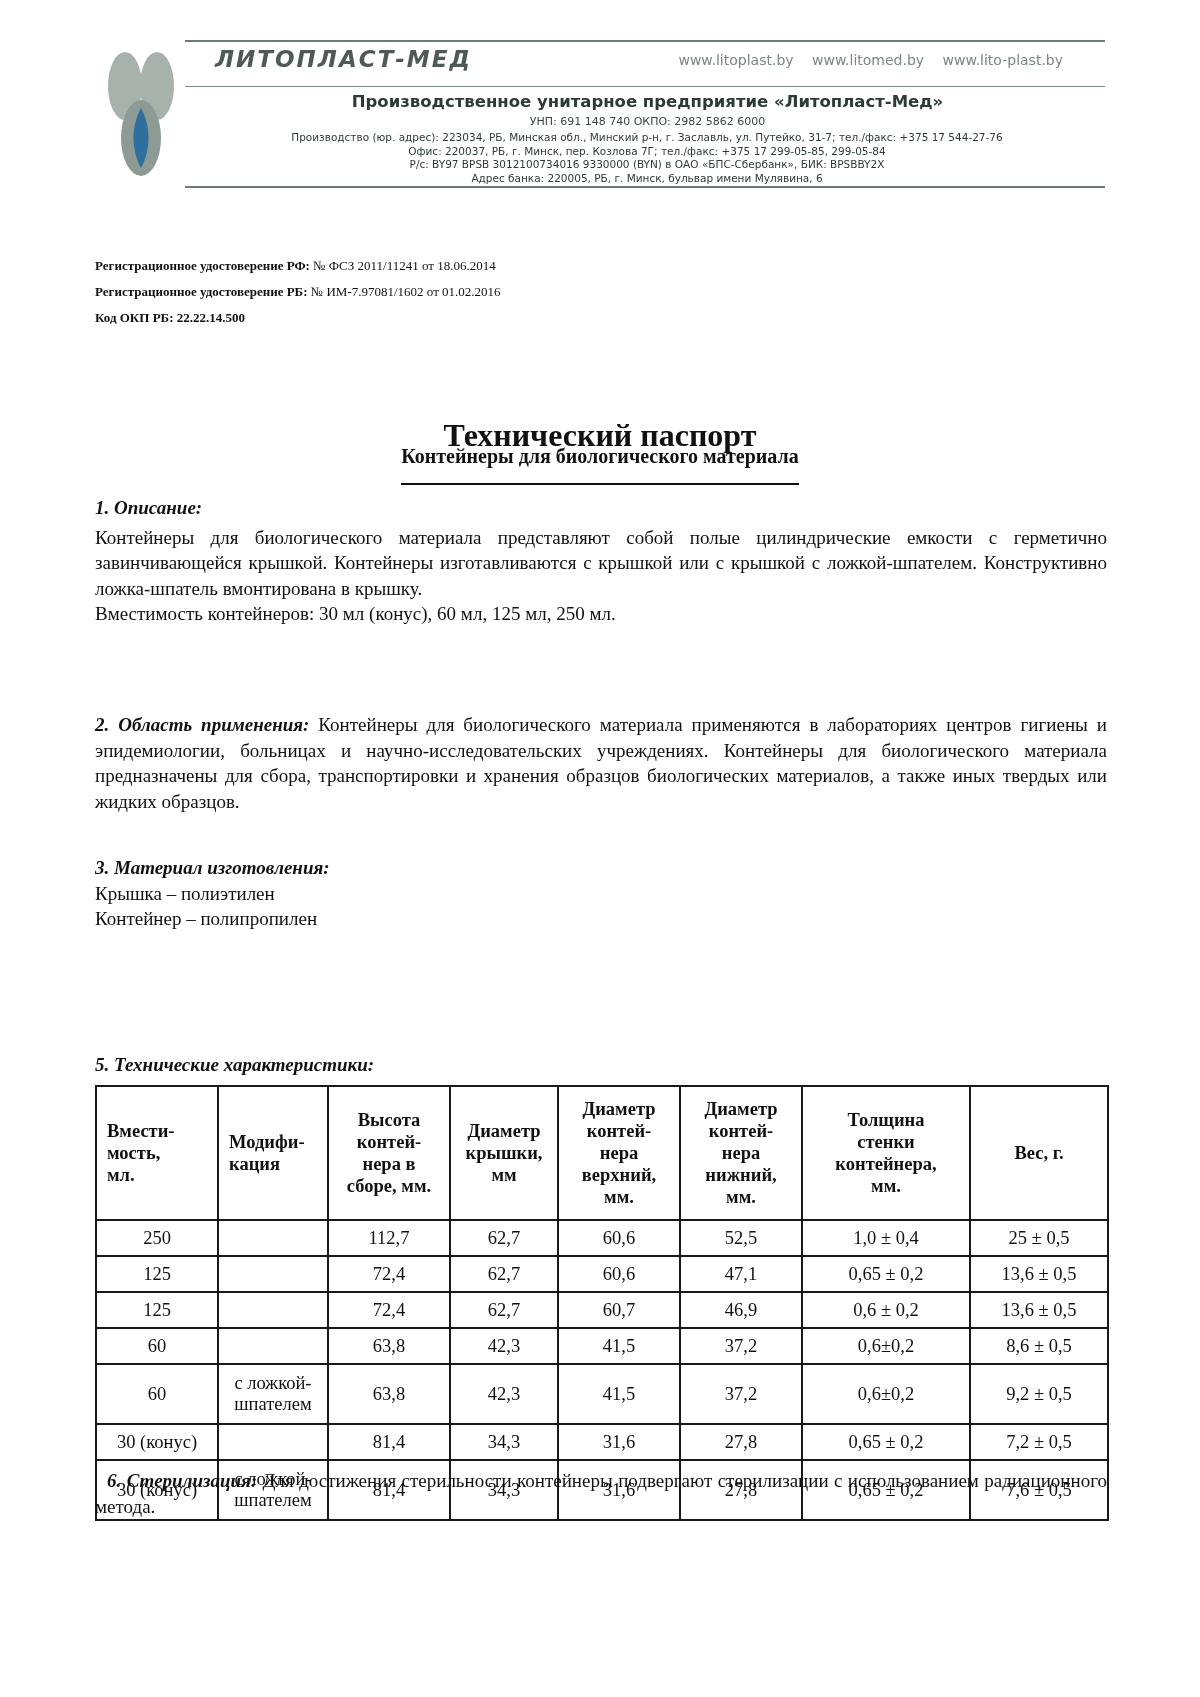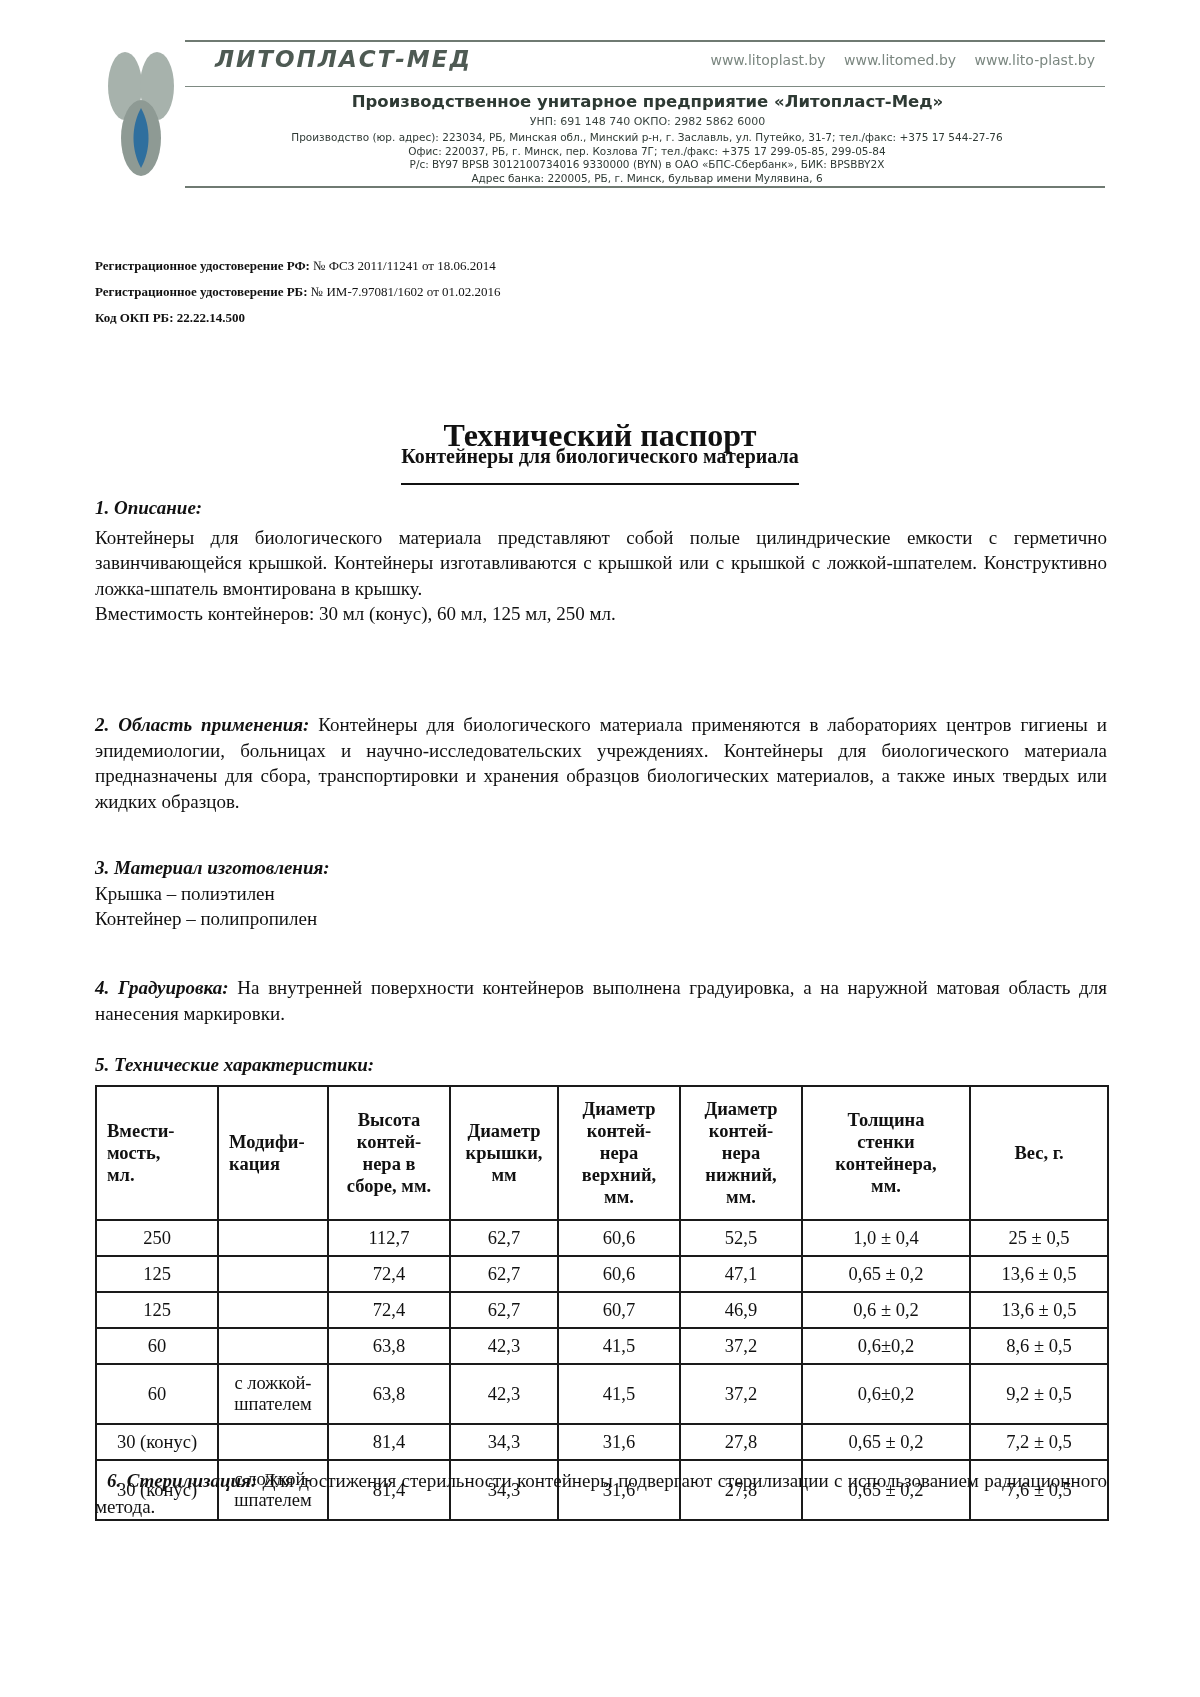--- a/index.html
+++ b/index.html
@@ -74,21 +74,21 @@
     top: 8px;
     font-family: "DejaVu Sans", sans-serif;
     font-weight: bold;
     font-size: 23px;
     letter-spacing: 2px;
     color: #4e5a53;
     font-style: italic;
   }
   .sites {
     position: absolute;
-    left: 520px;
+    left: 488px;
     top: 14px;
     width: 480px;
     text-align: right;
     font-family: "DejaVu Sans", sans-serif;
     font-size: 14px;
     color: #7b8780;
   }
   .sites span { margin-left: 14px; }
   .company {
     position: absolute;
@@ -308,26 +308,20 @@
       <span>Контейнеры для биологического материала применяются в лабораториях центров гигиены и эпидемиологии, больницах и научно-исследовательских учреждениях. Контейнеры для биологического материала предназначены для сбора, транспортировки и хранения образцов биологических материалов, а также иных твердых или жидких образцов.</span>
     </p>
   </div>
 
   <div class="sec s3">
     <p class="sec-head nowrap-line">3.  Материал изготовления:</p>
     <p class="nowrap-line">Крышка – полиэтилен</p>
     <p class="nowrap-line">Контейнер – полипропилен</p>
   </div>
 
-  <div class="sec s4">
-    <p>
-      <span class="sec-head">4.  Градуировка:</span>
-      <span>На внутренней поверхности контейнеров выполнена градуировка, а на наружной матовая область для нанесения маркировки.</span>
-    </p>
-  </div>
 
   <div class="sec s5-head">
     <p class="sec-head nowrap-line">5.  Технические характеристики:</p>
   </div>
 
   <div class="tbl-wrap">
     <table class="spec">
       <colgroup>
         <col class="col1">
           <col class="col2">

